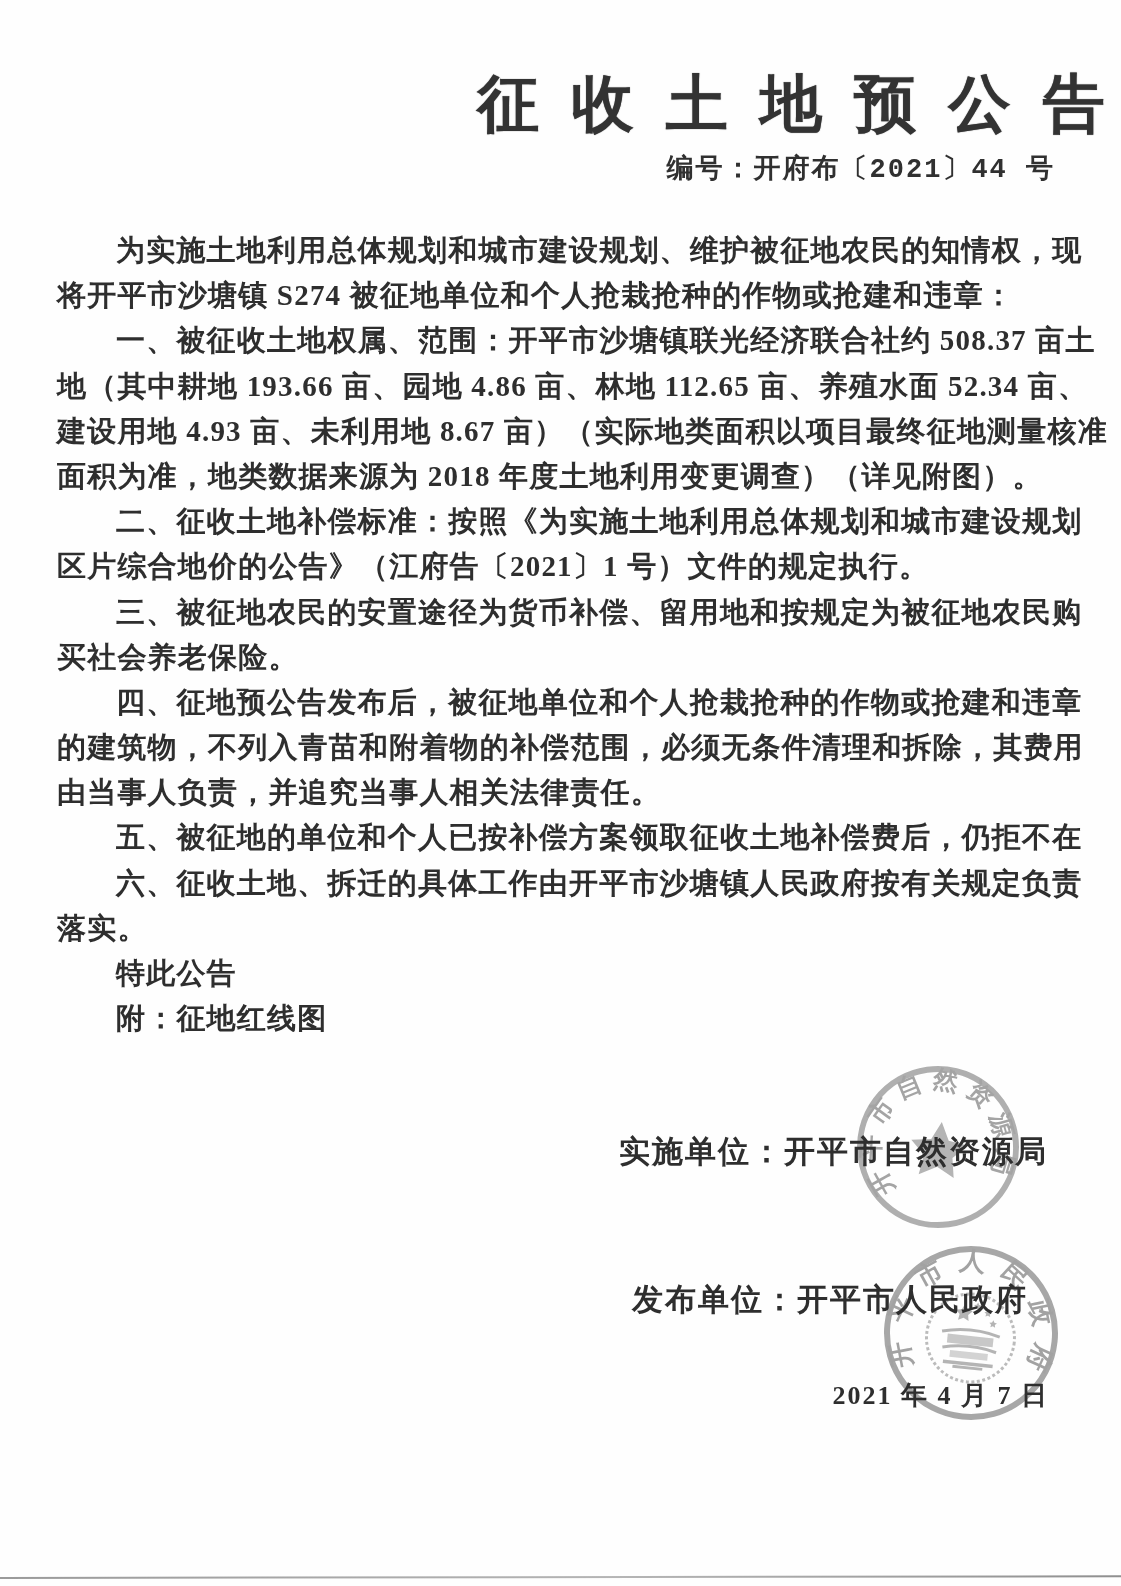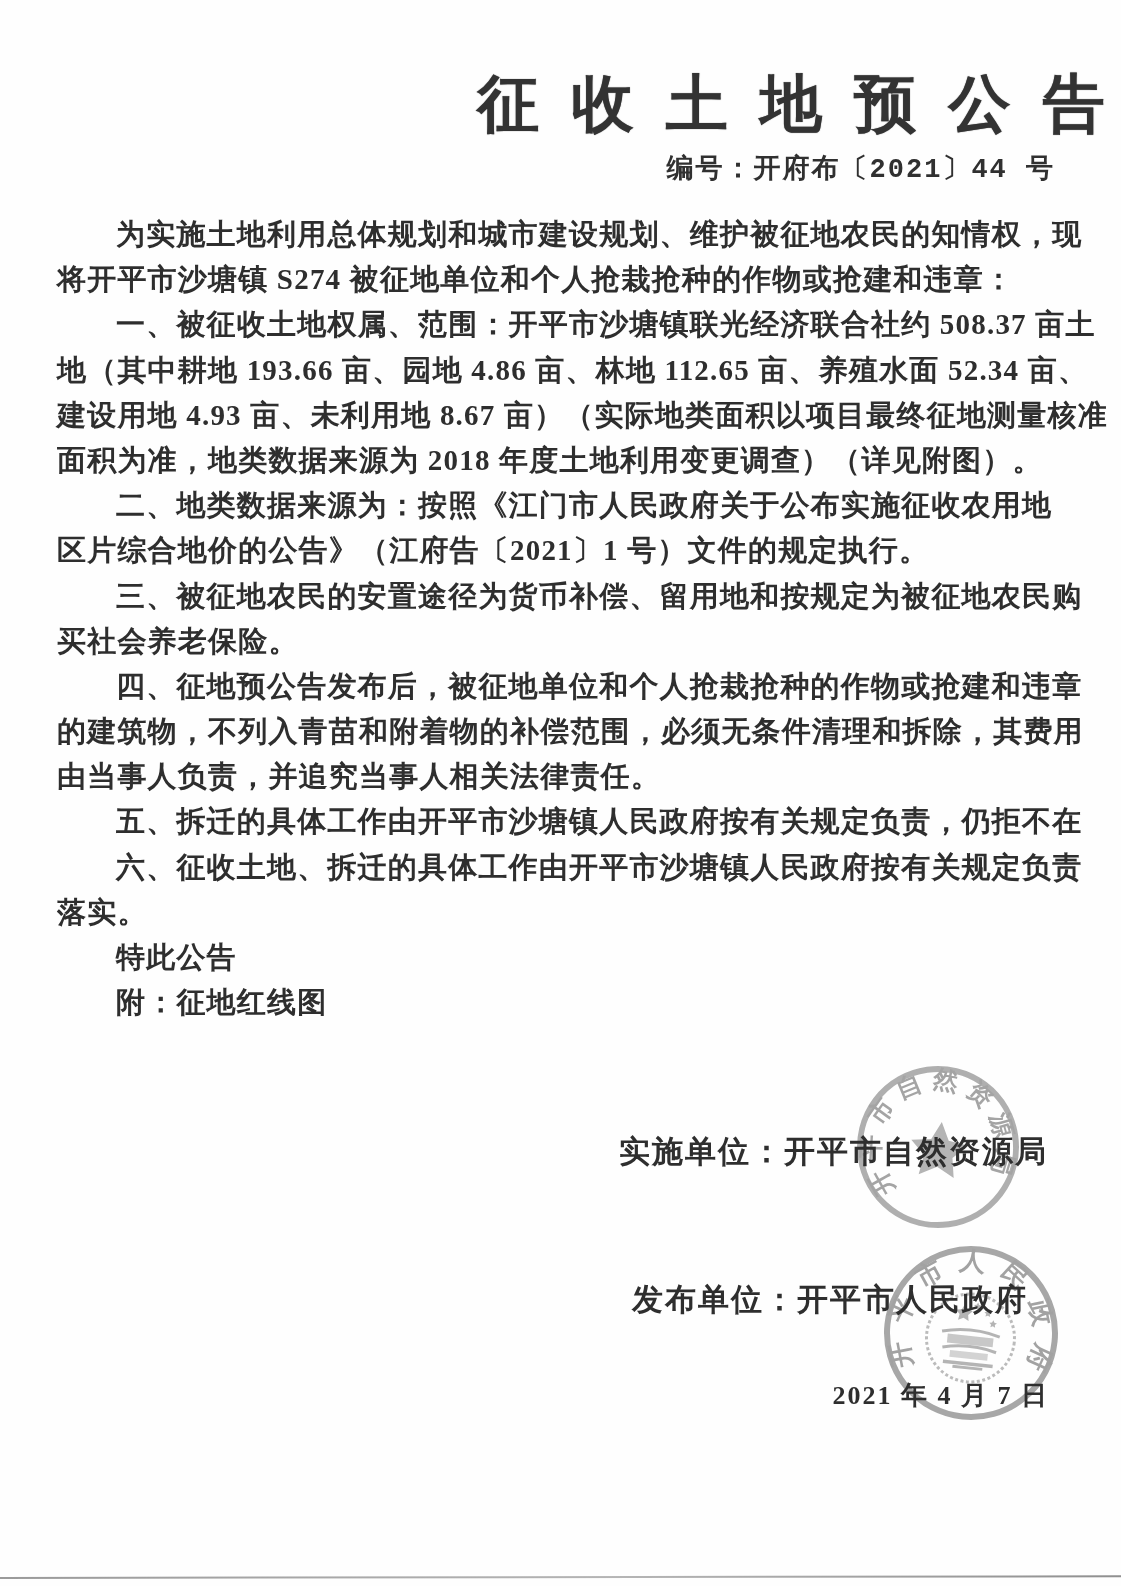--- a/index.html
+++ b/index.html
@@ -14,21 +14,21 @@
     position:absolute; top:62px; left:16px; width:100%;
     text-align:right; font-size:62px; font-weight:bold;
     letter-spacing:0.52em; padding-left:0.52em;
     color:#333; text-shadow:0 0 1px #555;
   }
   .doc-number {
     position:absolute; top:150px; right:66px;
     font-size:27px; font-weight:bold; letter-spacing:2px; color:#303030;font-family:Liberation Mono, monospace;
   }
   .body-text {
-    position:absolute; top:212px; left:57px; width:1008px;
+    position:absolute; top:228px; left:57px; width:1008px;
   }
   .body-text .line {
     height:45.2px; line-height:45.2px; white-space:nowrap;
     font-size:29px; font-weight:bold; letter-spacing:1.2px; color:#2e2e2e;
   }
   .body-text .line.indent { padding-left:59px; }
   .sig-line {
     position:absolute; font-size:31px; font-weight:bold;
     letter-spacing:2px; color:#2e2e2e; white-space:nowrap; z-index:3;
   }
@@ -65,35 +65,35 @@
       <div class="line">将开平市沙塘镇 S274 被征地单位和个人抢栽抢种的作物或抢建和违章：</div>
 
       <div class="line indent">一、被征收土地权属、范围：开平市沙塘镇联光经济联合社约 508.37 亩土</div>
 
       <div class="line">地（其中耕地 193.66 亩、园地 4.86 亩、林地 112.65 亩、养殖水面 52.34 亩、</div>
 
       <div class="line">建设用地 4.93 亩、未利用地 8.67 亩）（实际地类面积以项目最终征地测量核准</div>
 
       <div class="line">面积为准，地类数据来源为 2018 年度土地利用变更调查）（详见附图）。</div>
 
-      <div class="line indent">二、地类数据来源为：按照《江门市人民政府关于公布实施征收农用地</div>
+      <div class="line indent">二、征收土地补偿标准：按照《为实施土地利用总体规划和城市建设规划</div>
 
       <div class="line">区片综合地价的公告》（江府告〔2021〕1 号）文件的规定执行。</div>
 
       <div class="line indent">三、被征地农民的安置途径为货币补偿、留用地和按规定为被征地农民购</div>
 
       <div class="line">买社会养老保险。</div>
 
       <div class="line indent">四、征地预公告发布后，被征地单位和个人抢栽抢种的作物或抢建和违章</div>
 
       <div class="line">的建筑物，不列入青苗和附着物的补偿范围，必须无条件清理和拆除，其费用</div>
 
       <div class="line">由当事人负责，并追究当事人相关法律责任。</div>
 
-      <div class="line indent">五、拆迁的具体工作由开平市沙塘镇人民政府按有关规定负责，仍拒不在</div>
+      <div class="line indent">五、被征地的单位和个人已按补偿方案领取征收土地补偿费后，仍拒不在</div>
 
 
       <div class="line indent">六、征收土地、拆迁的具体工作由开平市沙塘镇人民政府按有关规定负责</div>
 
       <div class="line">落实。</div>
 
       <div class="line indent">特此公告</div>
 
       <div class="line indent">附：征地红线图</div>
     </div>

